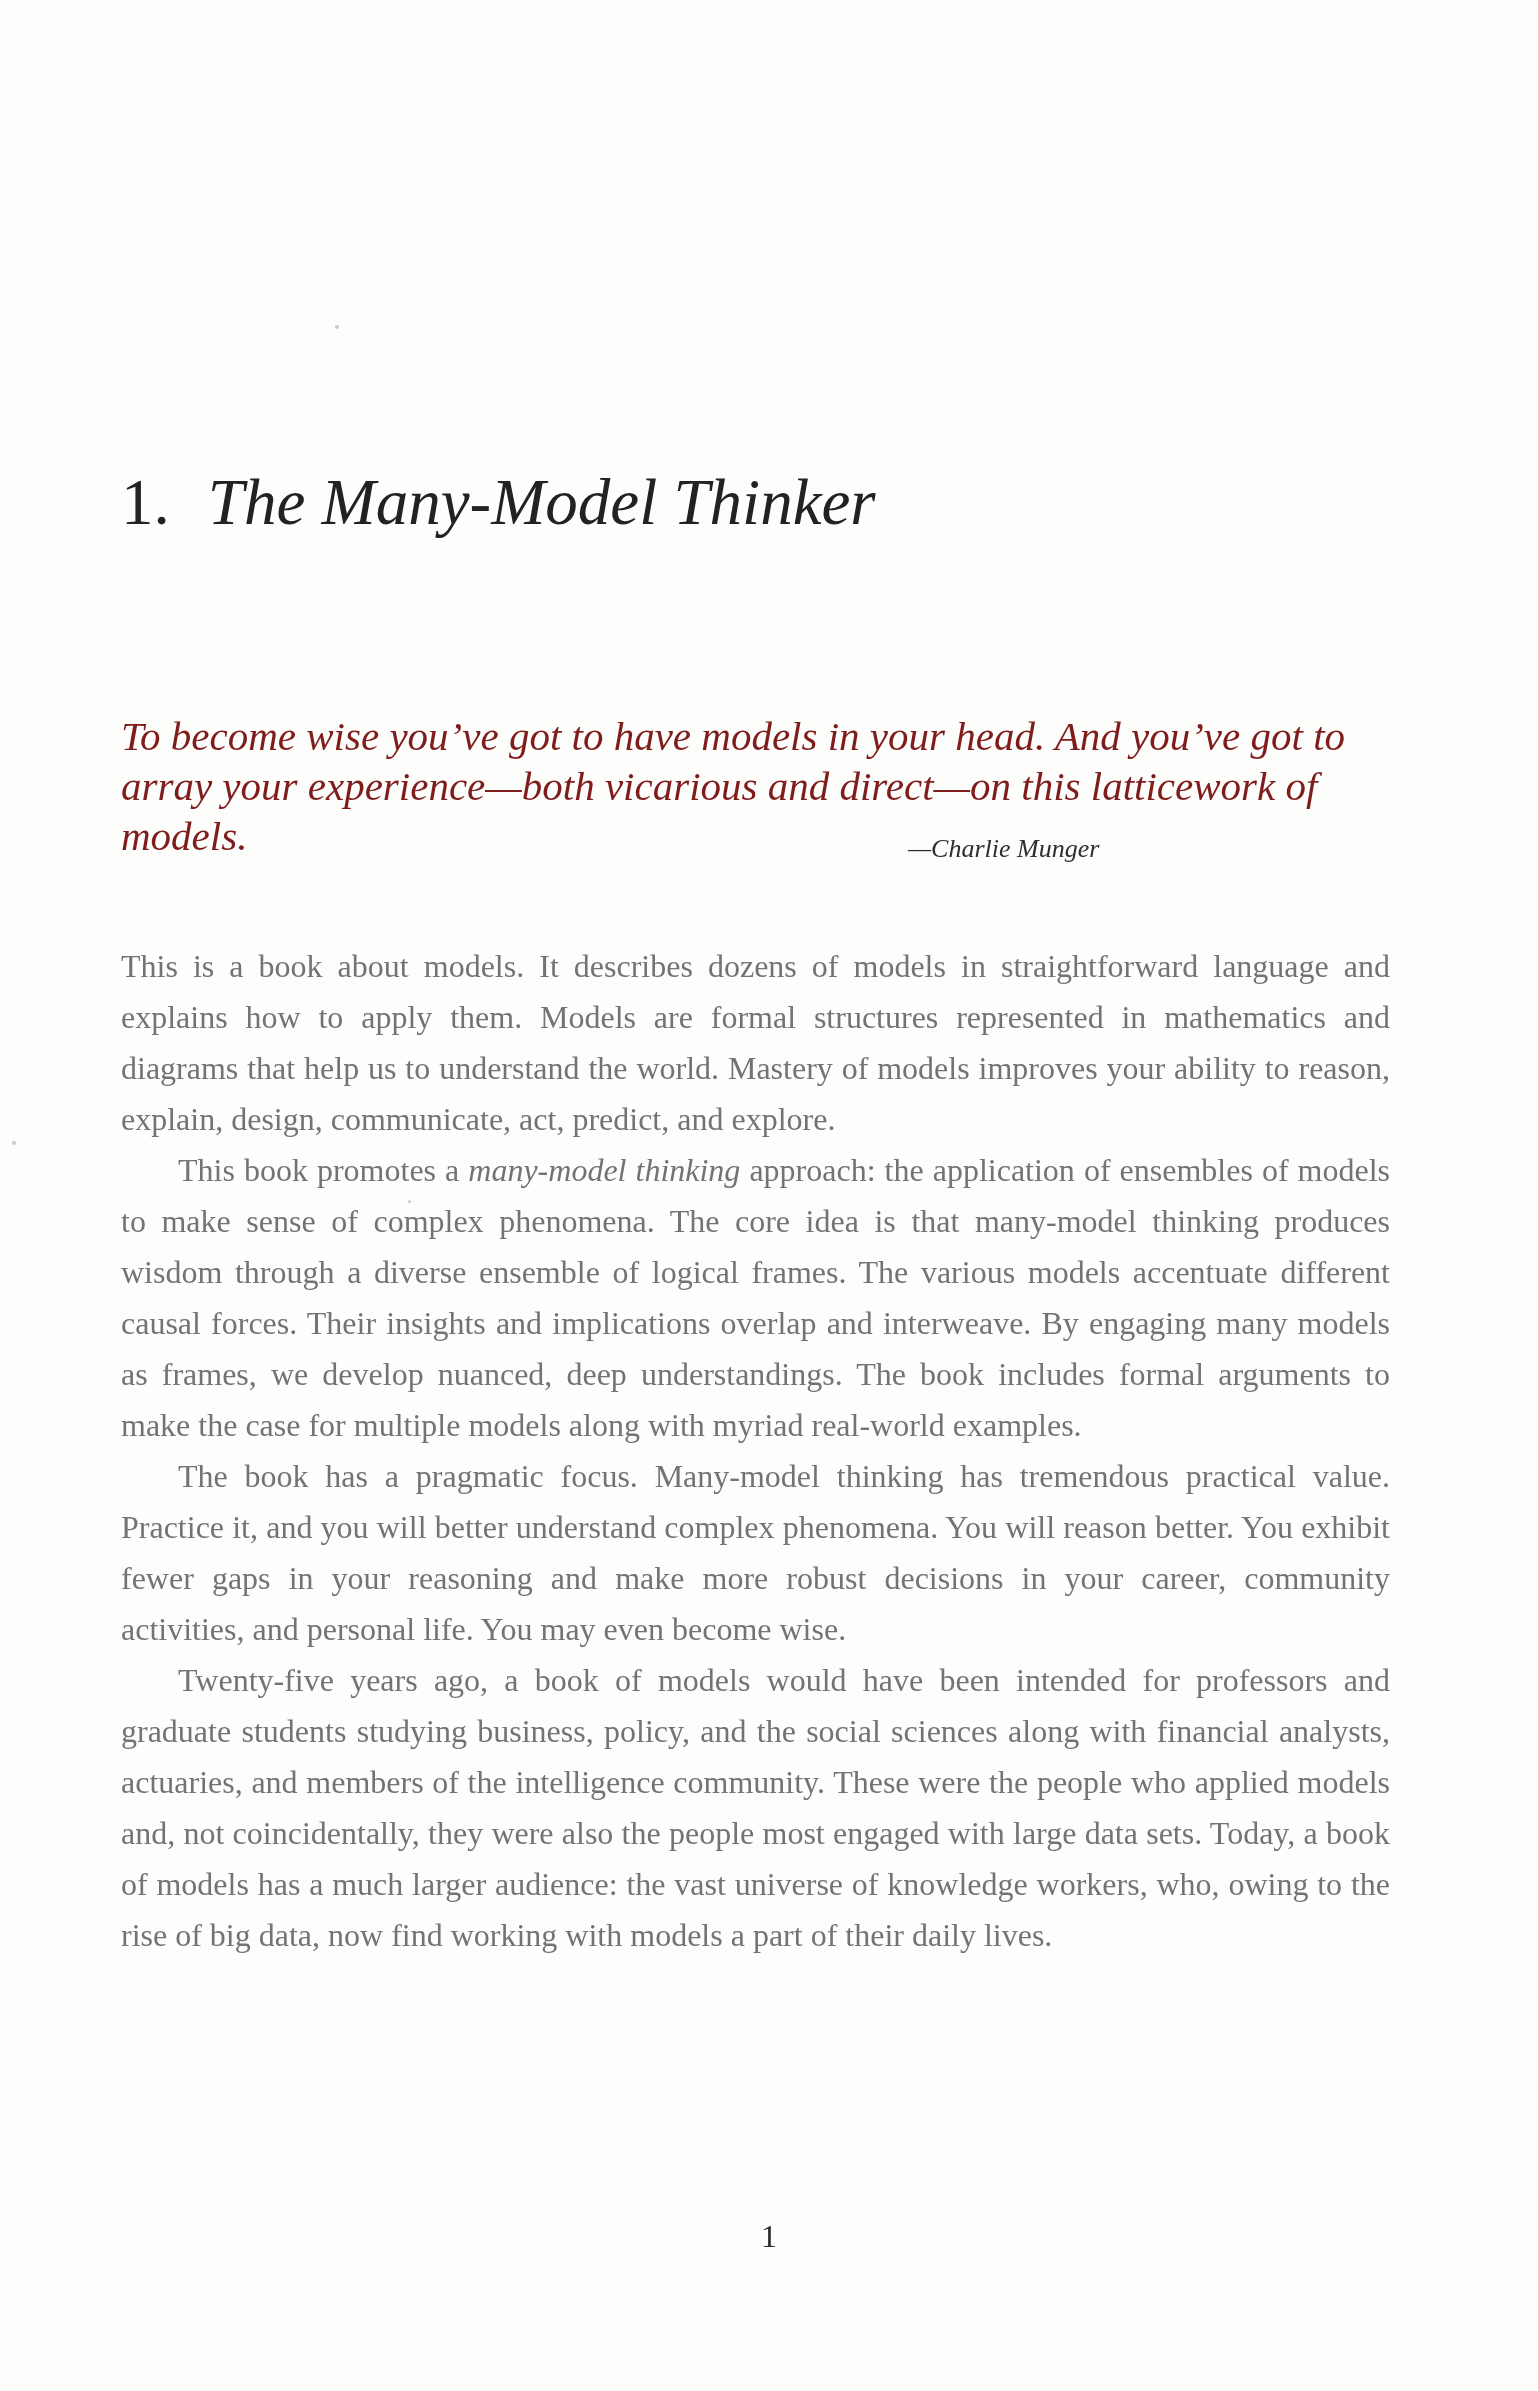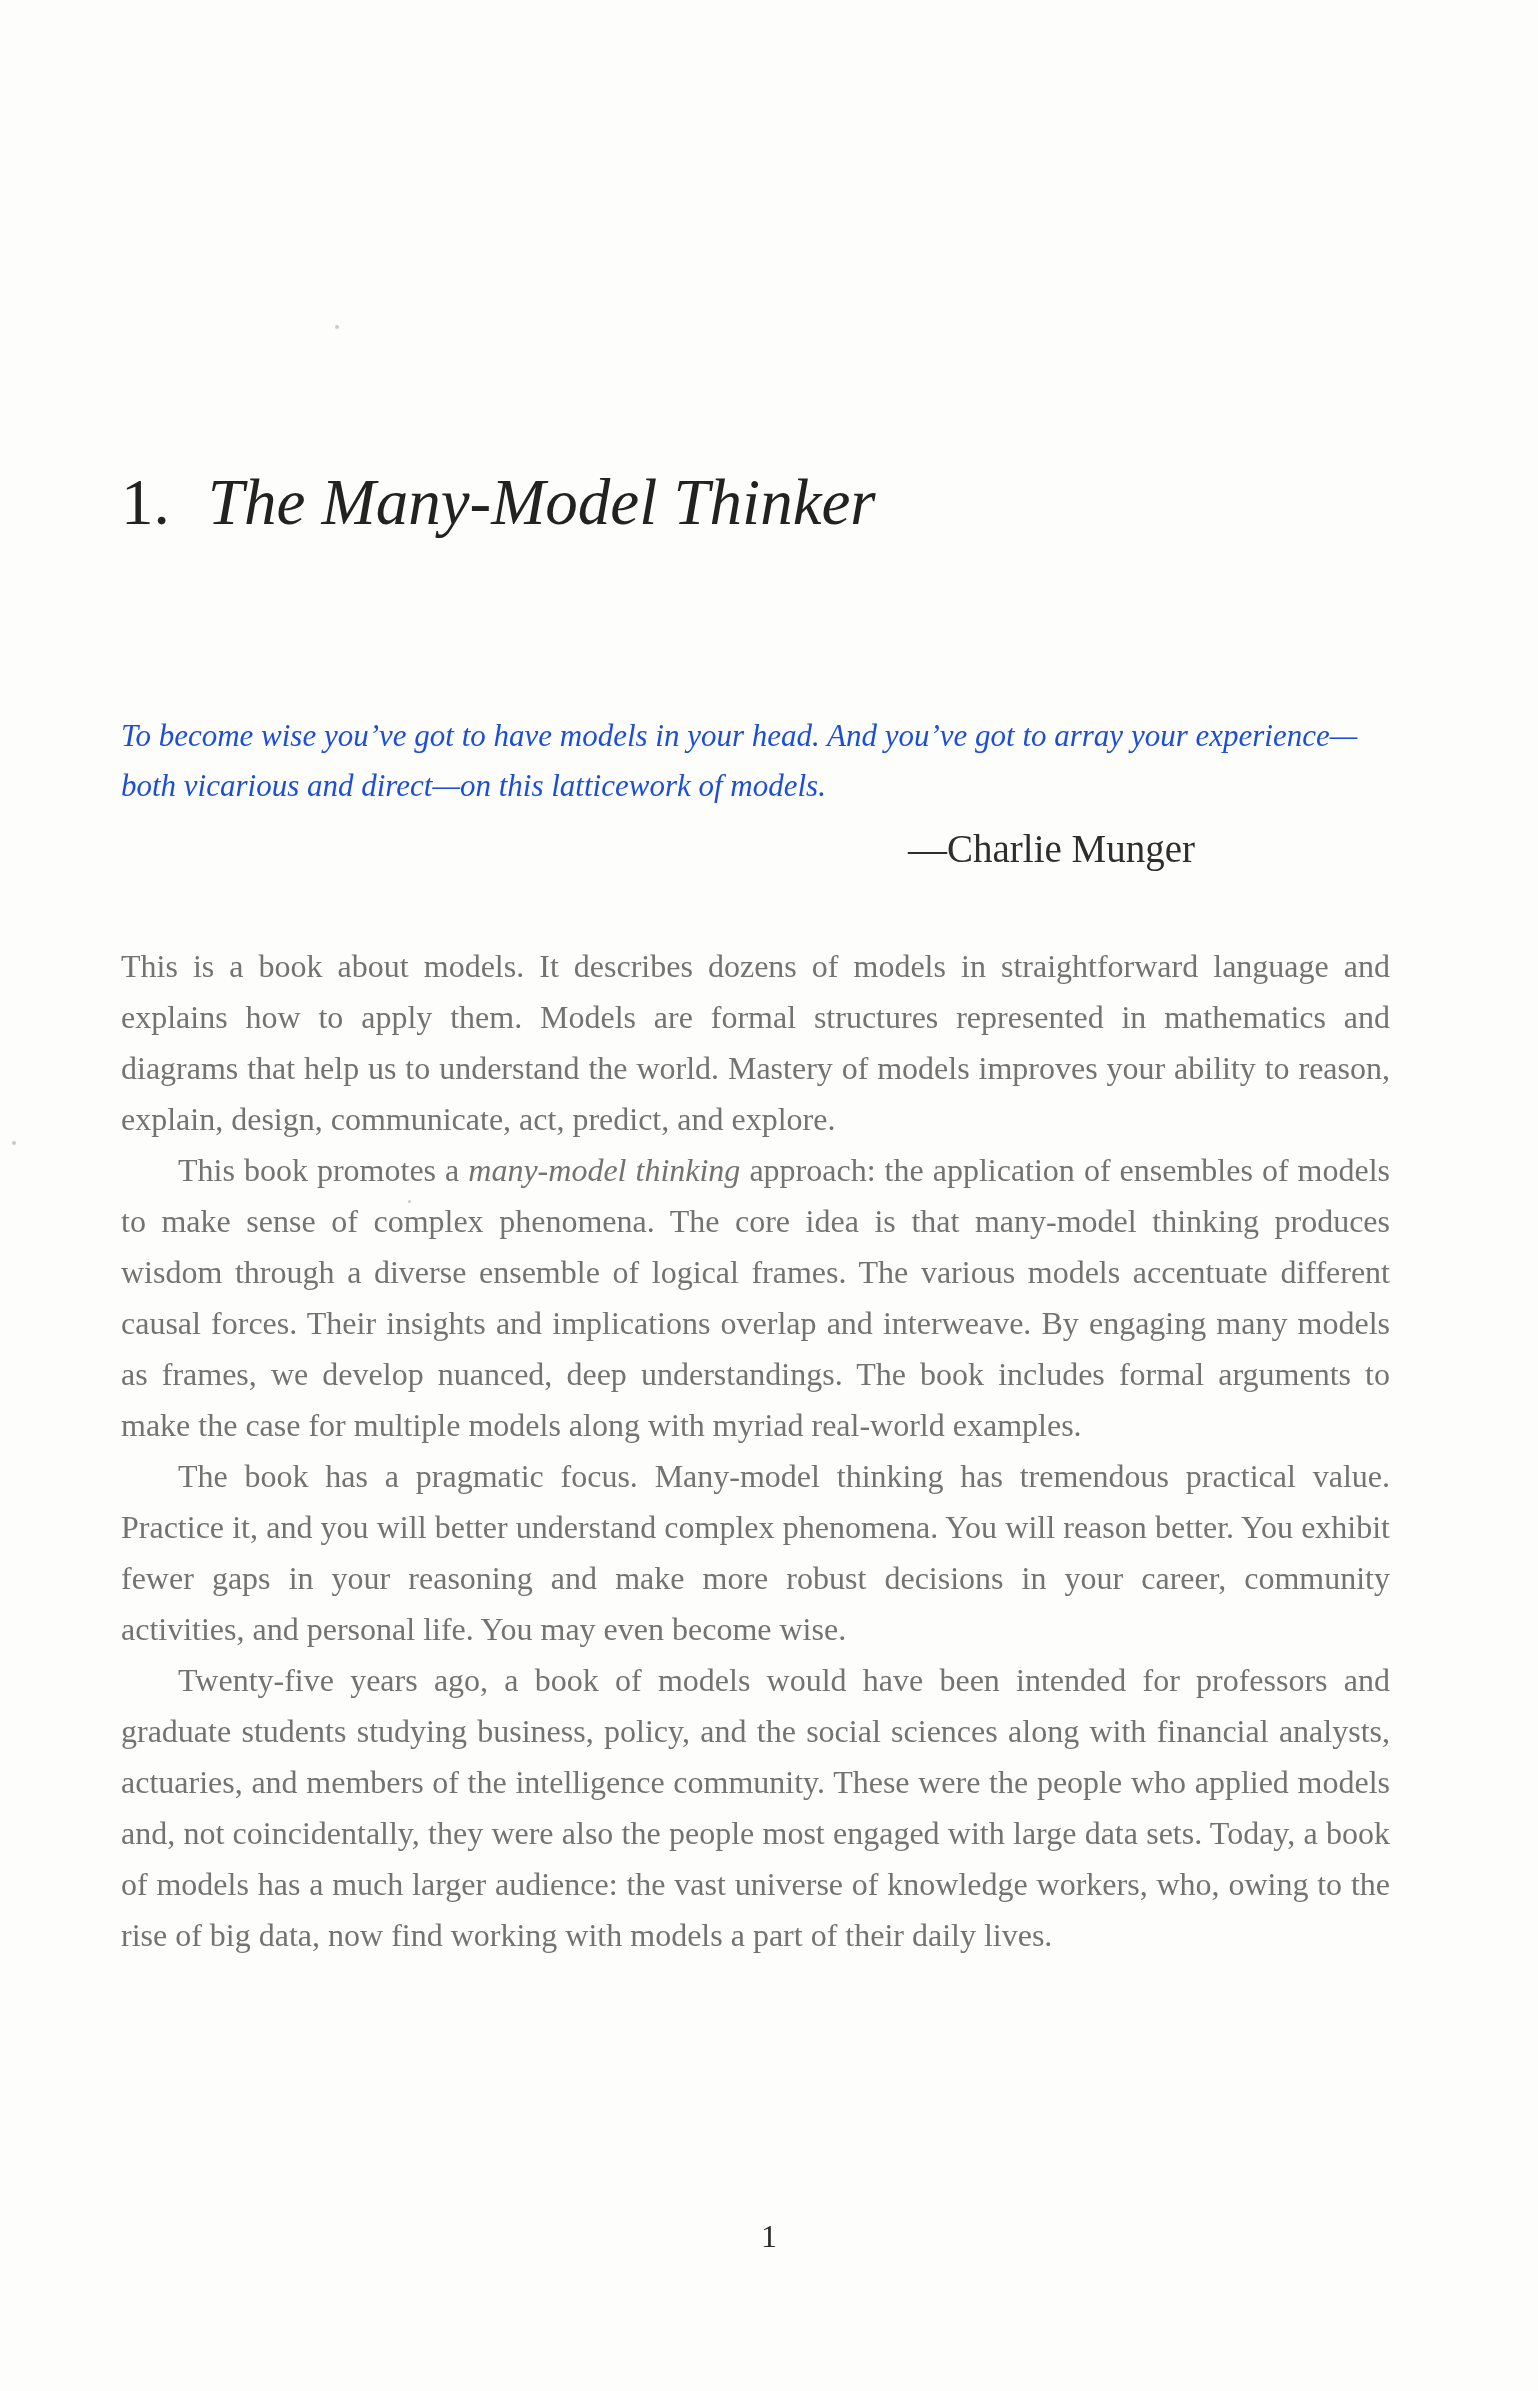--- a/index.html
+++ b/index.html
@@ -37,34 +37,35 @@
       margin-right: 38px;
     }
     .chapter-name {
       font-style: italic;
     }
     .epigraph {
       position: absolute;
       left: 121px;
       top: 711px;
       width: 1287px;
-      font-size: 31px;
+      font-size: 41px;
       line-height: 50px;
       font-style: italic;
-      color: #1d4ed8;
+      color: #7f1d1d;
       margin: 0;
     }
     .attribution {
       position: absolute;
       left: 908px;
       top: 824px;
-      font-size: 39px;
+      font-size: 26px;
       line-height: 50px;
       color: #2e2e2e;
       white-space: nowrap;
+      font-style: italic;
     }
     .body {
       position: absolute;
       left: 121px;
       top: 941px;
       width: 1269px;
       font-size: 32px;
       line-height: 51px;
       color: #737373;
     }

